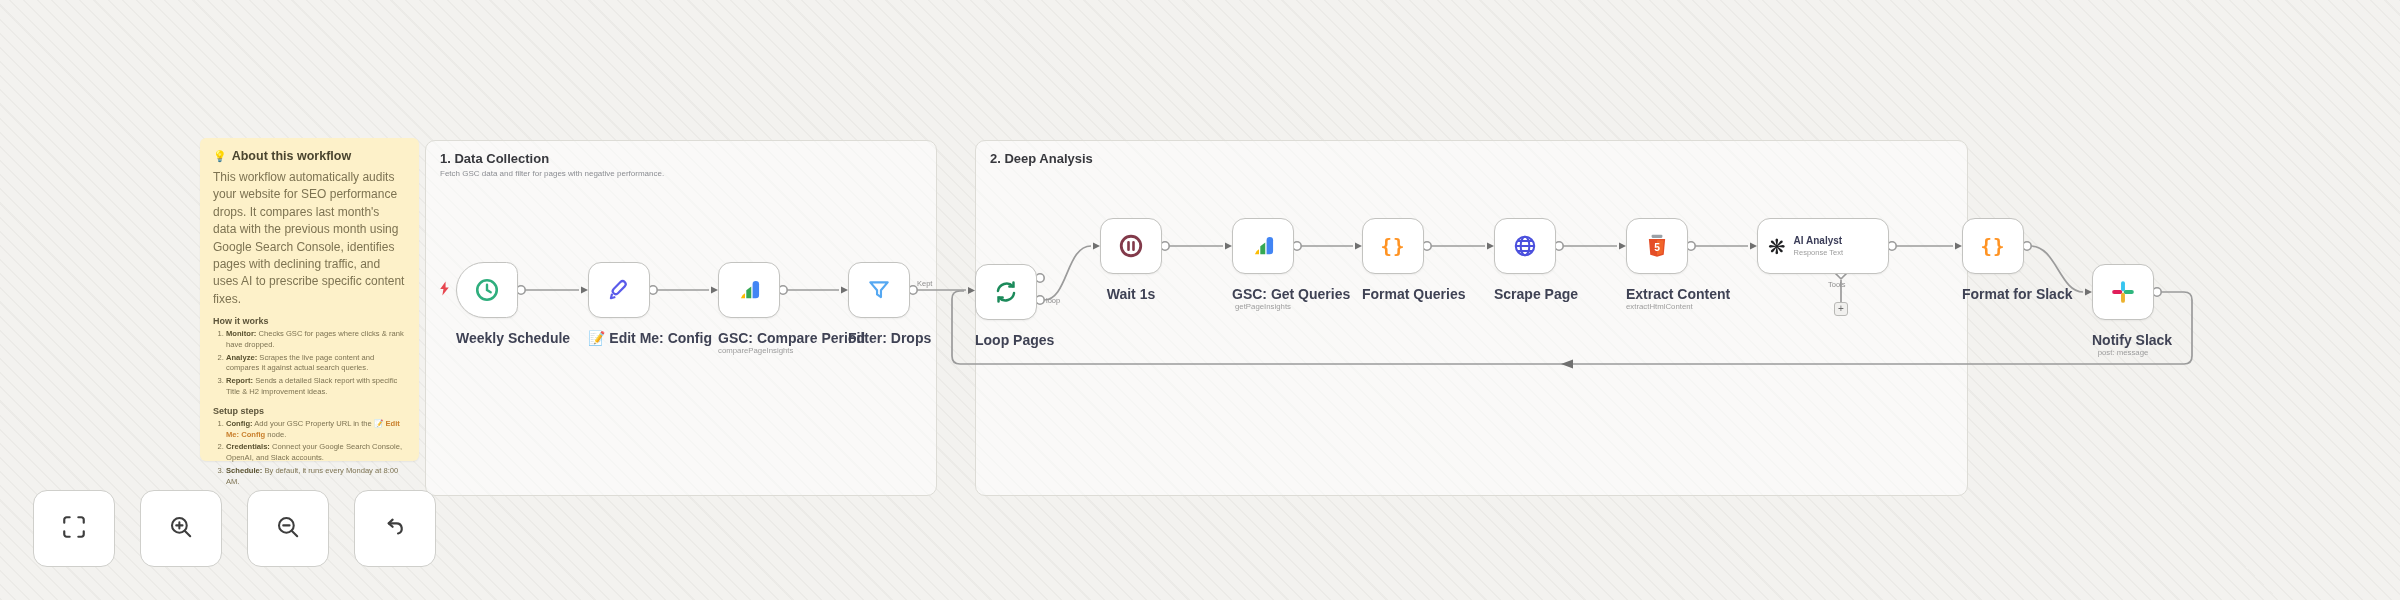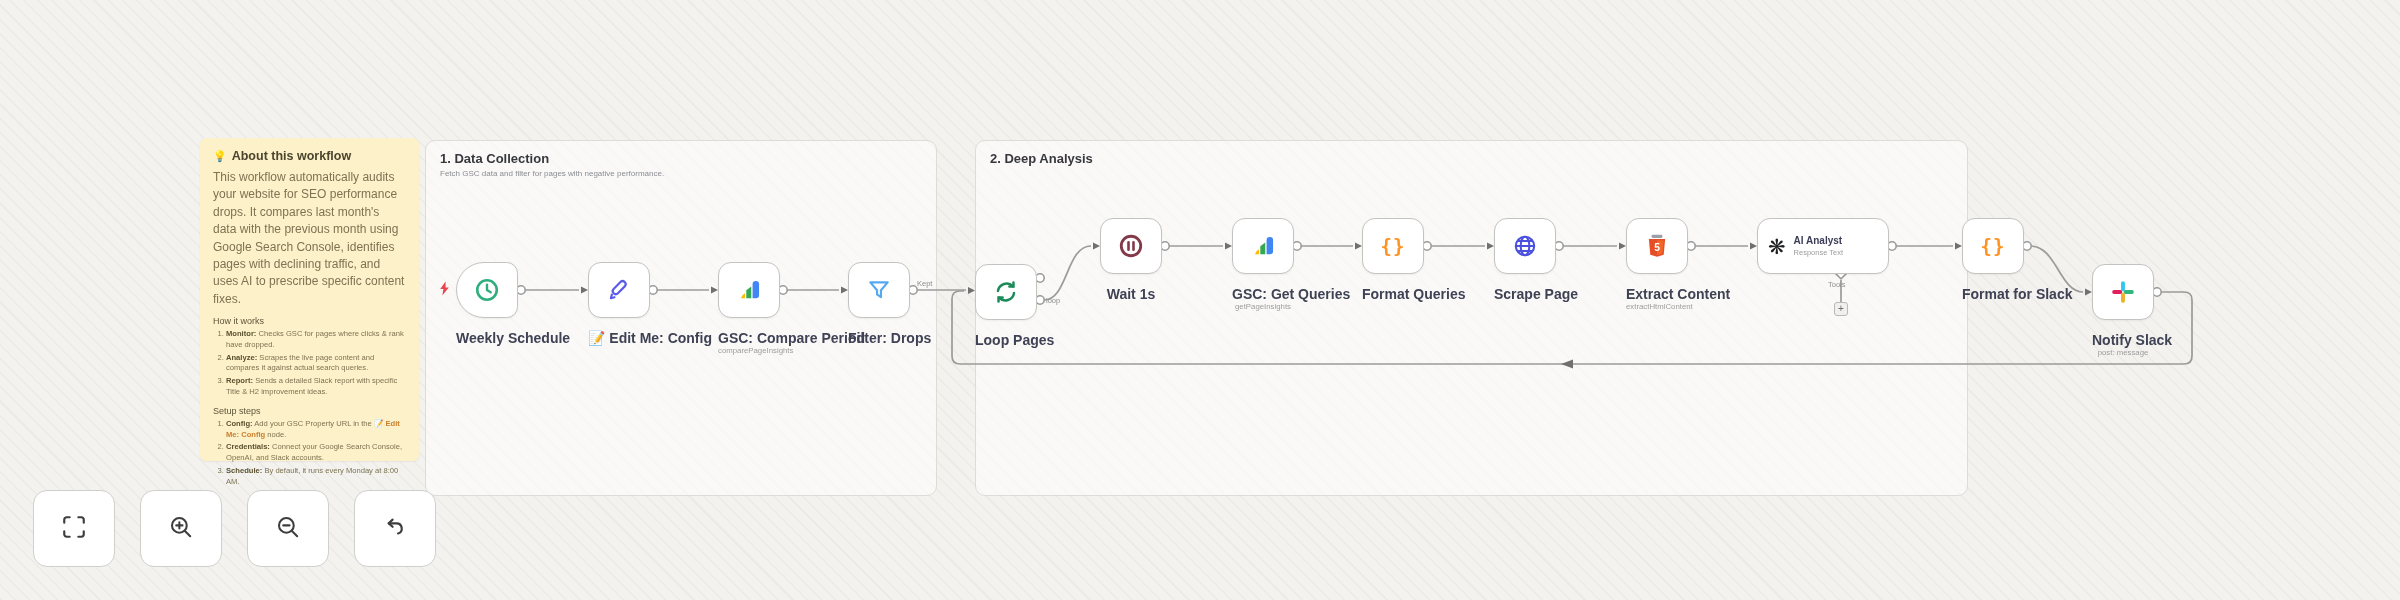--- a/index.html
+++ b/index.html
@@ -15,21 +15,21 @@
   
   .sticky {
     position:absolute; left:200px; top:138px; width:219px; height:323px;
     background:#fdf1c9; border-radius:6px; padding:11px 13px;
     box-shadow:0 1px 2px rgba(0,0,0,0.06);
   }
   .sticky .t-row { display:flex; align-items:center; gap:5px; margin-bottom:6px; }
   .sticky .bulb { font-size:11px; }
   .sticky h1 { font-size:12.5px; font-weight:bold; color:#4a452f; }
   .sticky p { font-size:12px; line-height:1.45; color:#7d7352; }
-  .sticky h2 { font-size:9px; font-weight:normal; color:#5d553a; margin:8px 0 3px; }
+  .sticky h2 { font-size:9px; font-weight:bold; color:#5d553a; margin:8px 0 3px; }
   .sticky ol { margin:0 0 2px 0; padding-left:13px; }
   .sticky li { font-size:7.6px; line-height:1.42; color:#7d7352; margin-bottom:2px; }
   .sticky li b { color:#59512f; }
   .sticky .cfg-link { color:#c9802e; font-weight:bold; }
 
   
   .group {
     position:absolute; top:140px; height:356px;
     background:rgba(255,255,255,0.55);
     border:1px solid #dddcd6; border-radius:10px;

